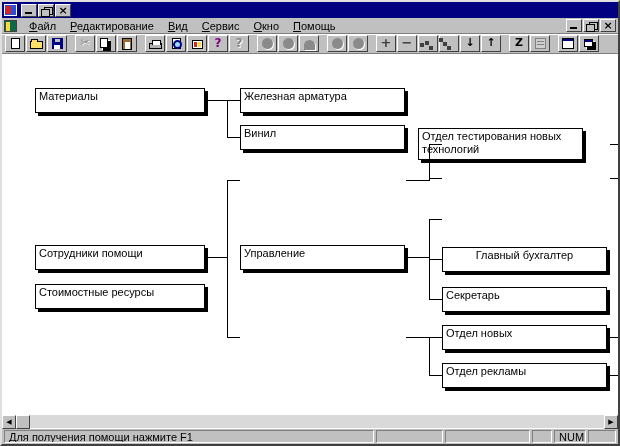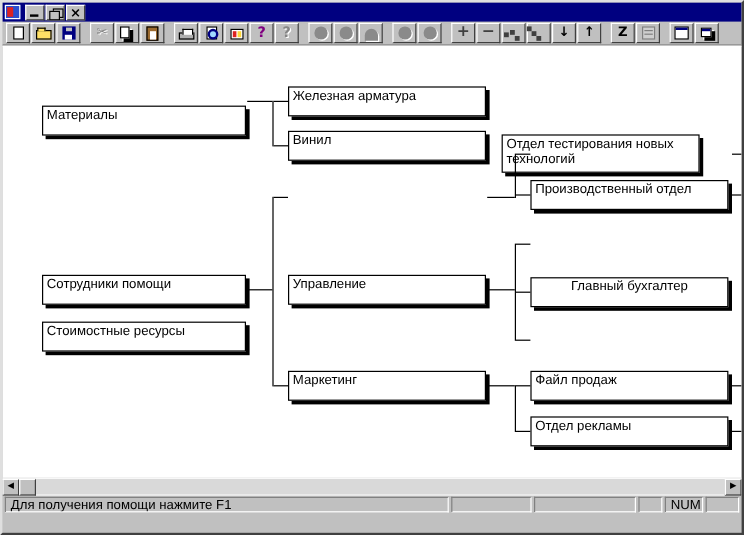--- a/index.html
+++ b/index.html
@@ -87,20 +87,35 @@
 
   <div class="titlebar" data-name="title-bar">
     <span class="appicon" data-name="app-icon"></span>
     <span class="capbtns">
       <button class="cbtn g-min" data-name="window-minimize-button"></button>
       <button class="cbtn g-res" data-name="window-restore-button"></button>
       <button class="cbtn g-cls" data-name="window-close-button"></button>
     </span>
   </div>
 
+  <div class="menubar" data-name="menu-bar">
+    <span class="docicon" data-name="document-icon"></span>
+    <span class="mitem" data-name="menu-file">Файл</span>
+    <span class="mitem" data-name="menu-edit">Редактирование</span>
+    <span class="mitem" data-name="menu-view">Вид</span>
+    <span class="mitem" data-name="menu-tools">Сервис</span>
+    <span class="mitem" data-name="menu-window">Окно</span>
+    <span class="mitem" data-name="menu-help">Помощь</span>
+    <span class="mspace"></span>
+    <span class="capbtns">
+      <button class="cbtn g-min" data-name="mdi-minimize-button"></button>
+      <button class="cbtn g-res" data-name="mdi-restore-button"></button>
+      <button class="cbtn g-cls" data-name="mdi-close-button"></button>
+    </span>
+  </div>
 
   <div class="toolbar" data-name="toolbar">
       <button class="tb" data-name="new-document-button">
         <span class="ic ic-doc" data-name="new-document-icon"></span>
       </button>
       <button class="tb" data-name="open-folder-button">
         <span class="ic ic-folder" data-name="open-folder-icon"></span>
       </button>
       <button class="tb" data-name="save-button">
         <span class="ic ic-floppy" data-name="save-icon"></span>
@@ -177,31 +192,30 @@
       <span class="tgap"></span>
       <button class="tb" data-name="tile-windows-button">
         <span class="ic ic-tile" data-name="tile-windows-icon"></span>
       </button>
       <button class="tb" data-name="cascade-windows-button">
         <span class="ic ic-cascade" data-name="cascade-windows-icon"></span>
       </button>
     </div>
 
   <div class="canvas" data-name="resource-chart-canvas">
-      <div class="node" data-name="org-node" style="left: 33px; top: 50px; width: 170px; height: 25px;">Материалы</div>
+      <div class="node" data-name="org-node" style="left: 33px; top: 34px; width: 170px; height: 25px;">Материалы</div>
       <div class="node" data-name="org-node" style="left: 33px; top: 191px; width: 170px; height: 25px;">Сотрудники помощи</div>
       <div class="node" data-name="org-node" style="left: 33px; top: 230px; width: 170px; height: 25px;">Стоимостные ресурсы</div>
       <div class="node" data-name="org-node" style="left: 238px; top: 34px; width: 165px; height: 25px;">Железная арматура</div>
       <div class="node" data-name="org-node" style="left: 238px; top: 71px; width: 165px; height: 25px;">Винил</div>
       <div class="node" data-name="org-node" style="left: 238px; top: 191px; width: 165px; height: 25px;">Управление</div>
-      <div class="node" data-name="org-node" style="left: 238px; top: 271px; width: 165px; height: 25px;">Маркетинг</div>
       <div class="node" data-name="org-node" style="left: 416px; top: 74px; width: 165px; height: 32px;">Отдел тестирования новых технологий</div>
-      <div class="node" data-name="org-node" style="left: 440px; top: 112px; width: 165px; height: 25px;">Производственный отдел</div>
       <div class="node" data-name="org-node" style="left: 440px; top: 193px; width: 165px; height: 25px; text-align: center;">Главный бухгалтер</div>
-      <div class="node" data-name="org-node" style="left: 440px; top: 271px; width: 165px; height: 25px;">Файл продаж</div>
+      <div class="node" data-name="org-node" style="left: 440px; top: 233px; width: 165px; height: 25px;">Секретарь</div>
+      <div class="node" data-name="org-node" style="left: 440px; top: 271px; width: 165px; height: 25px;">Отдел новых</div>
       <div class="node" data-name="org-node" style="left: 440px; top: 309px; width: 165px; height: 25px;">Отдел рекламы</div>
       <div class="hl" data-name="connector-line" style="left: 204px; top: 46px; width: 21px;"></div>
       <div class="vl" data-name="connector-line" style="left: 225px; top: 46px; height: 38px;"></div>
       <div class="hl" data-name="connector-line" style="left: 226px; top: 46px; width: 12px;"></div>
       <div class="hl" data-name="connector-line" style="left: 226px; top: 83px; width: 12px;"></div>
       <div class="hl" data-name="connector-line" style="left: 204px; top: 203px; width: 21px;"></div>
       <div class="vl" data-name="connector-line" style="left: 225px; top: 126px; height: 158px;"></div>
       <div class="hl" data-name="connector-line" style="left: 226px; top: 126px; width: 12px;"></div>
       <div class="hl" data-name="connector-line" style="left: 226px; top: 283px; width: 12px;"></div>
       <div class="hl" data-name="connector-line" style="left: 404px; top: 126px; width: 23px;"></div>

